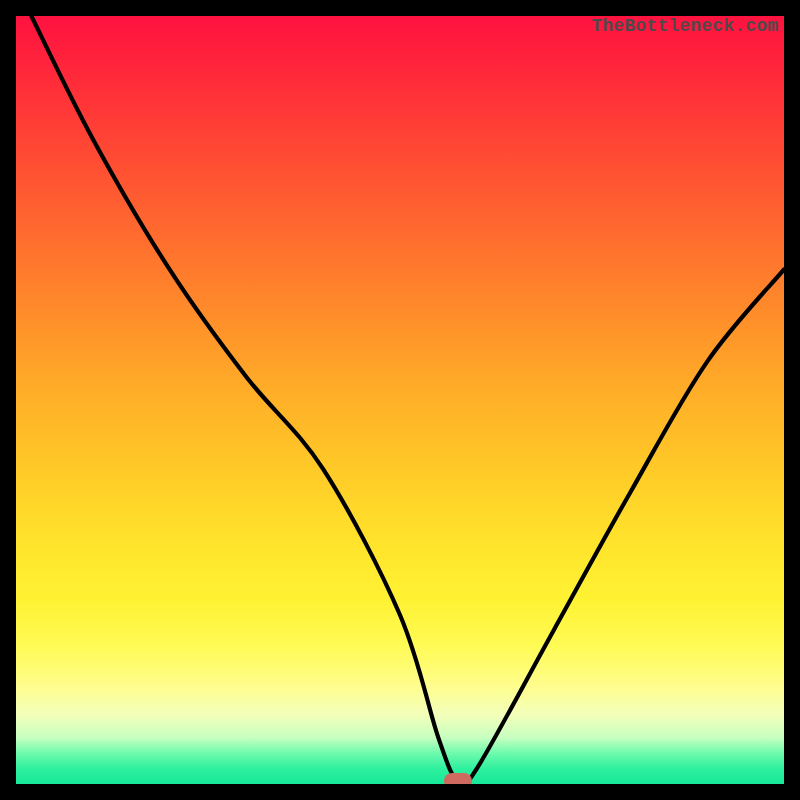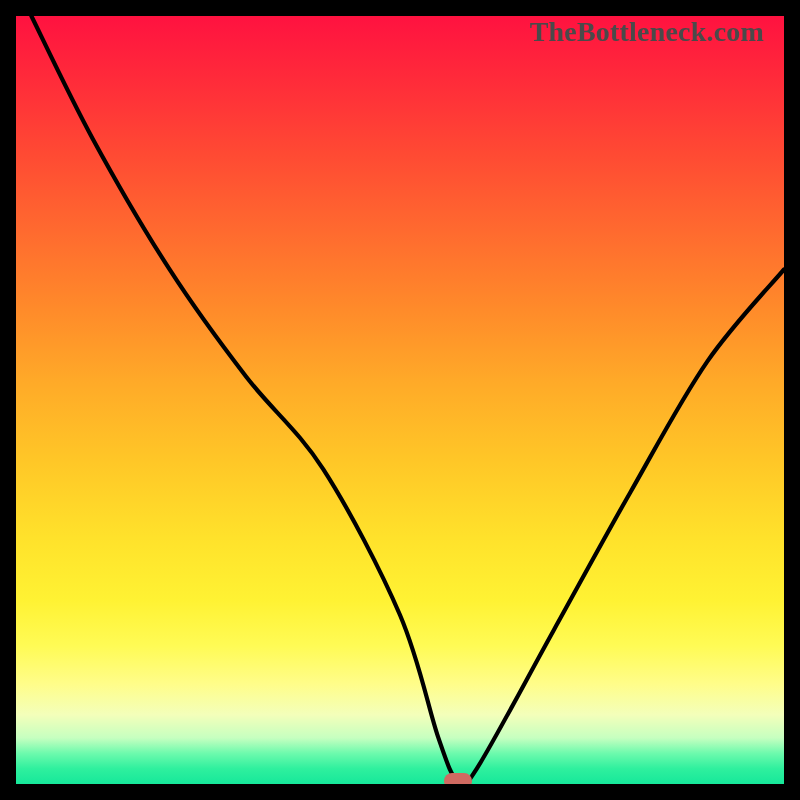--- a/index.html
+++ b/index.html
@@ -40,23 +40,23 @@
       #c6ffc0 94%,
       #6dfaad 96%,
       #2ff09e 98%,
       #16e89a 100%
     );
     overflow: hidden;
   }
   .watermark {
     position: absolute;
     top: 0px;
-    right: 20px;
-    font-family: Liberation Serif, serif;
-    font-size: 28px;
+    right: 5px;
+    font-family: Liberation Mono, monospace;
+    font-size: 18px;
     font-weight: 600;
     color: #4a4a4a;
     letter-spacing: 0.2px;
   }
   svg.curve {
     position: absolute;
     inset: 0;
     width: 768px;
     height: 768px;
   }

